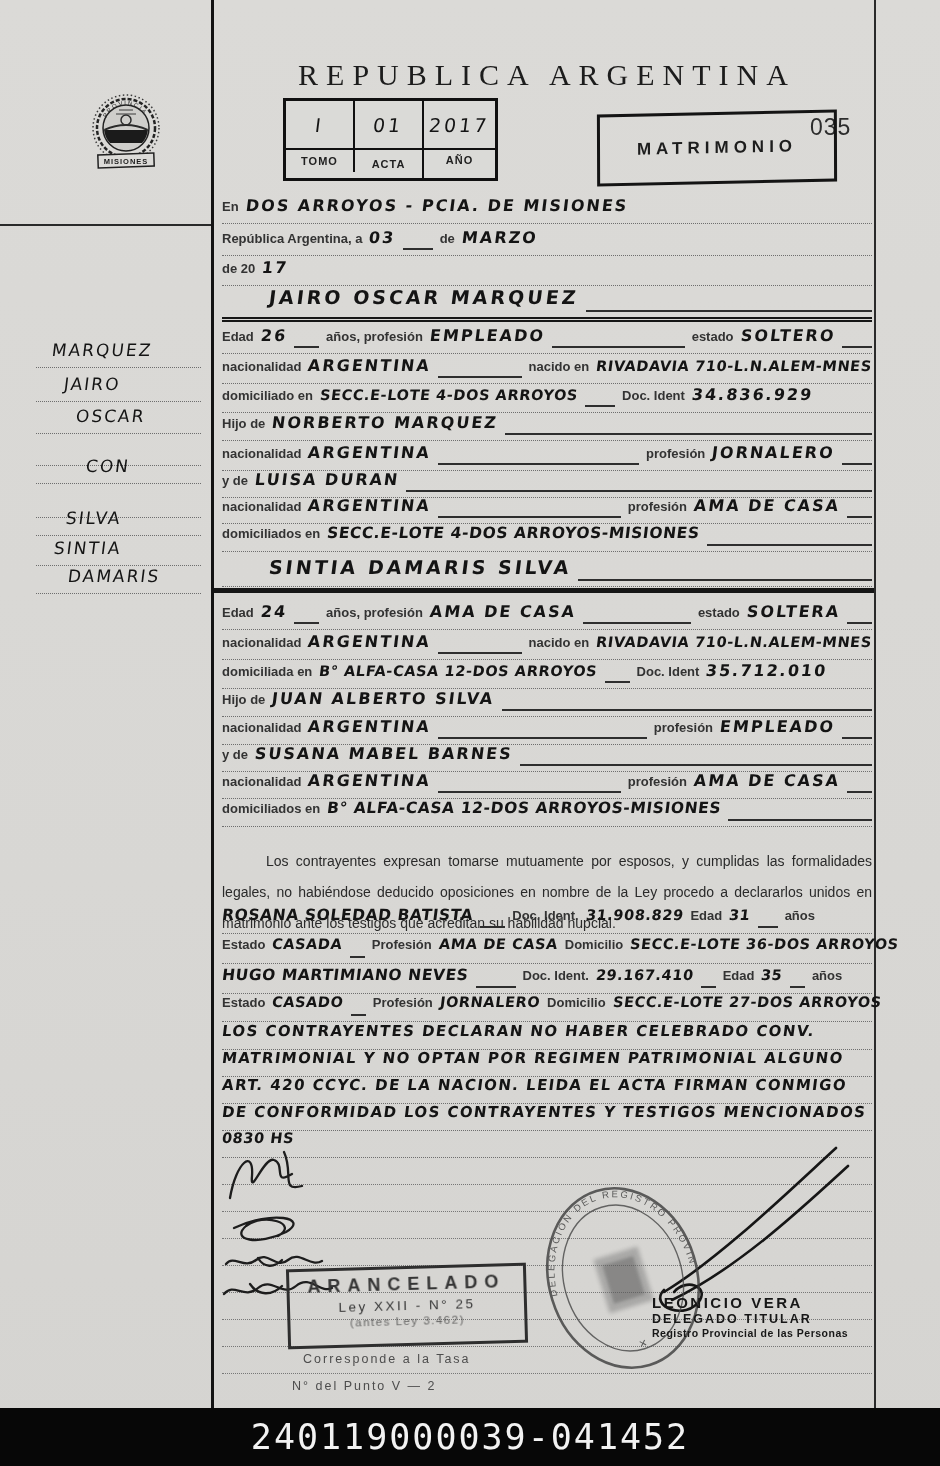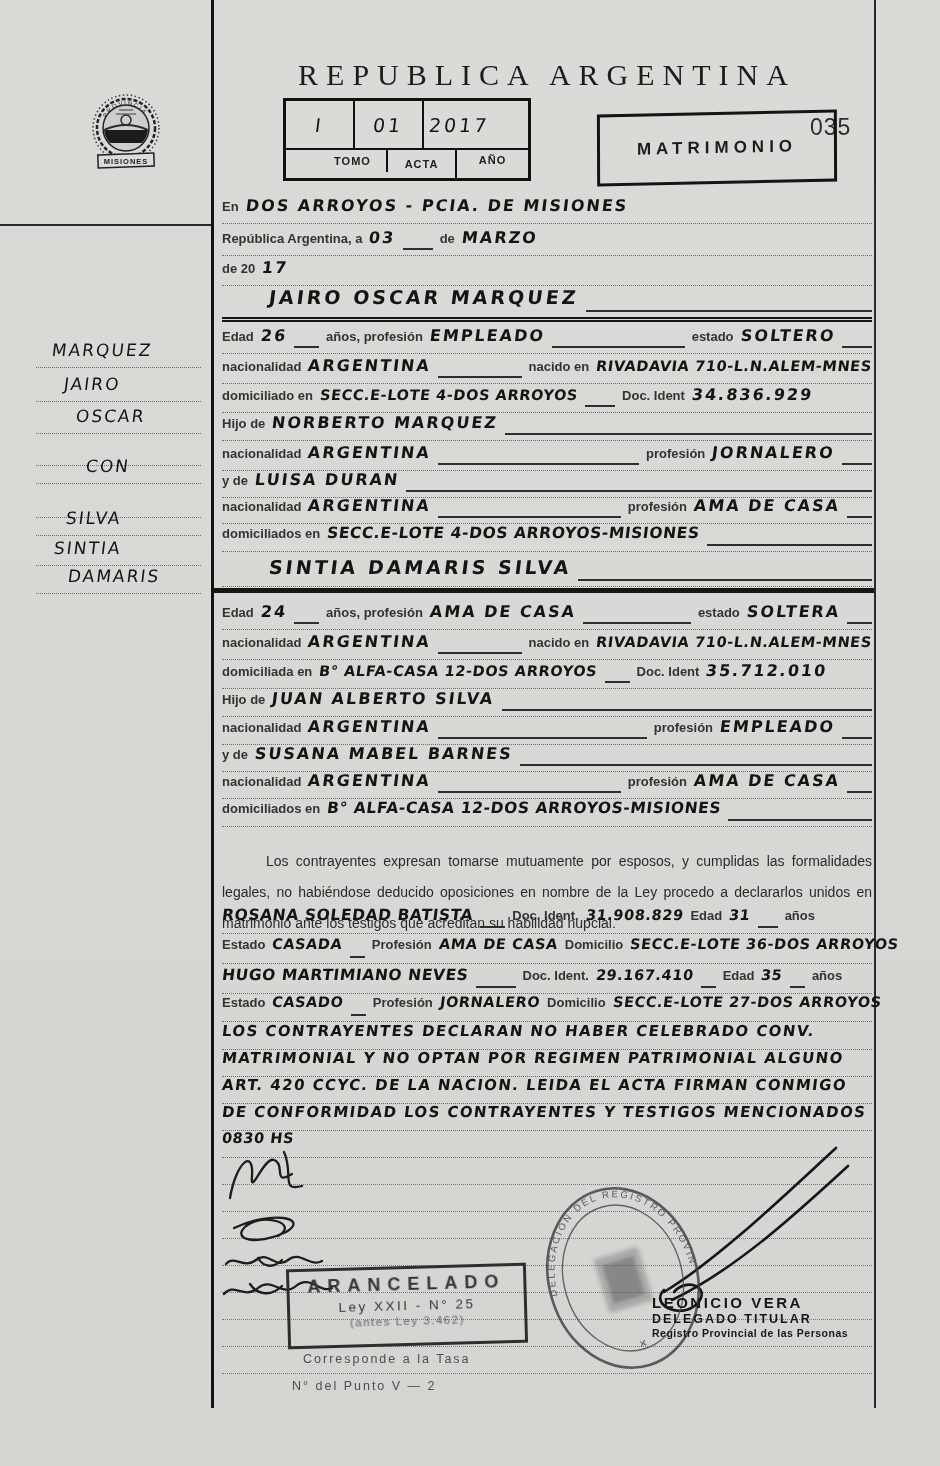--- a/index.html
+++ b/index.html
@@ -50,21 +50,21 @@
     font-family:"Liberation Serif", serif; font-size:30px; letter-spacing:8px; color:#1c1c1c;
   }
   .folio { position:absolute; left:810px; top:66px; font-size:23px; color:#2c2c2c; letter-spacing:1px; filter:blur(.3px);margin-top:48px; }
 
   .regtable { position:absolute; left:283px; top:98px; border:3px solid #101010; display:flex; flex-direction:column; background:#dadad7; z-index:2;}
   .regtable .row { display:flex; }
   .regtable .cell { border-right:2.5px solid #101010; display:flex; align-items:center; justify-content:center; }
   .regtable .cell:last-child { border-right:none; }
   .regtable .vcell { width:67px; height:47px; }
   .regtable .vcell.c3 { width:71px; }
-  .regtable .lrow { border-top:2.5px solid #101010;padding-left:33px; }
+  .regtable .lrow { border-top:2.5px solid #101010; }
   .regtable .lcell { height:22px; font-size:11px; font-weight:bold; letter-spacing:1px; color:#202020; }
 
   .matrimonio-box {
     position:absolute; left:597px; top:112px; width:234px; height:66px;
     border:3.5px solid #141414; transform:rotate(-1.2deg) skewX(-1deg);
     display:flex; align-items:center; justify-content:center; z-index:2;
   }
   .matrimonio-box span { font-size:17px; font-weight:600; letter-spacing:5px; color:#1d1d1d; }
 
   
@@ -422,14 +422,17 @@
   </div>
   <div class="fee-faint" style="left:303px; top:1352px;">Corresponde a la Tasa</div>
   <div class="fee-faint" style="left:292px; top:1379px;">N° del Punto V — 2</div>
 
   <div class="official">
     <div class="name">LEONICIO VERA</div>
     <div class="title2">DELEGADO TITULAR</div>
     <div class="office">Registro Provincial de las Personas</div>
   </div>
 
+  <div class="barcode-bar">
+    <span>240119000039-041452</span>
+  </div>
 
 </div>
 
 </body></html>

